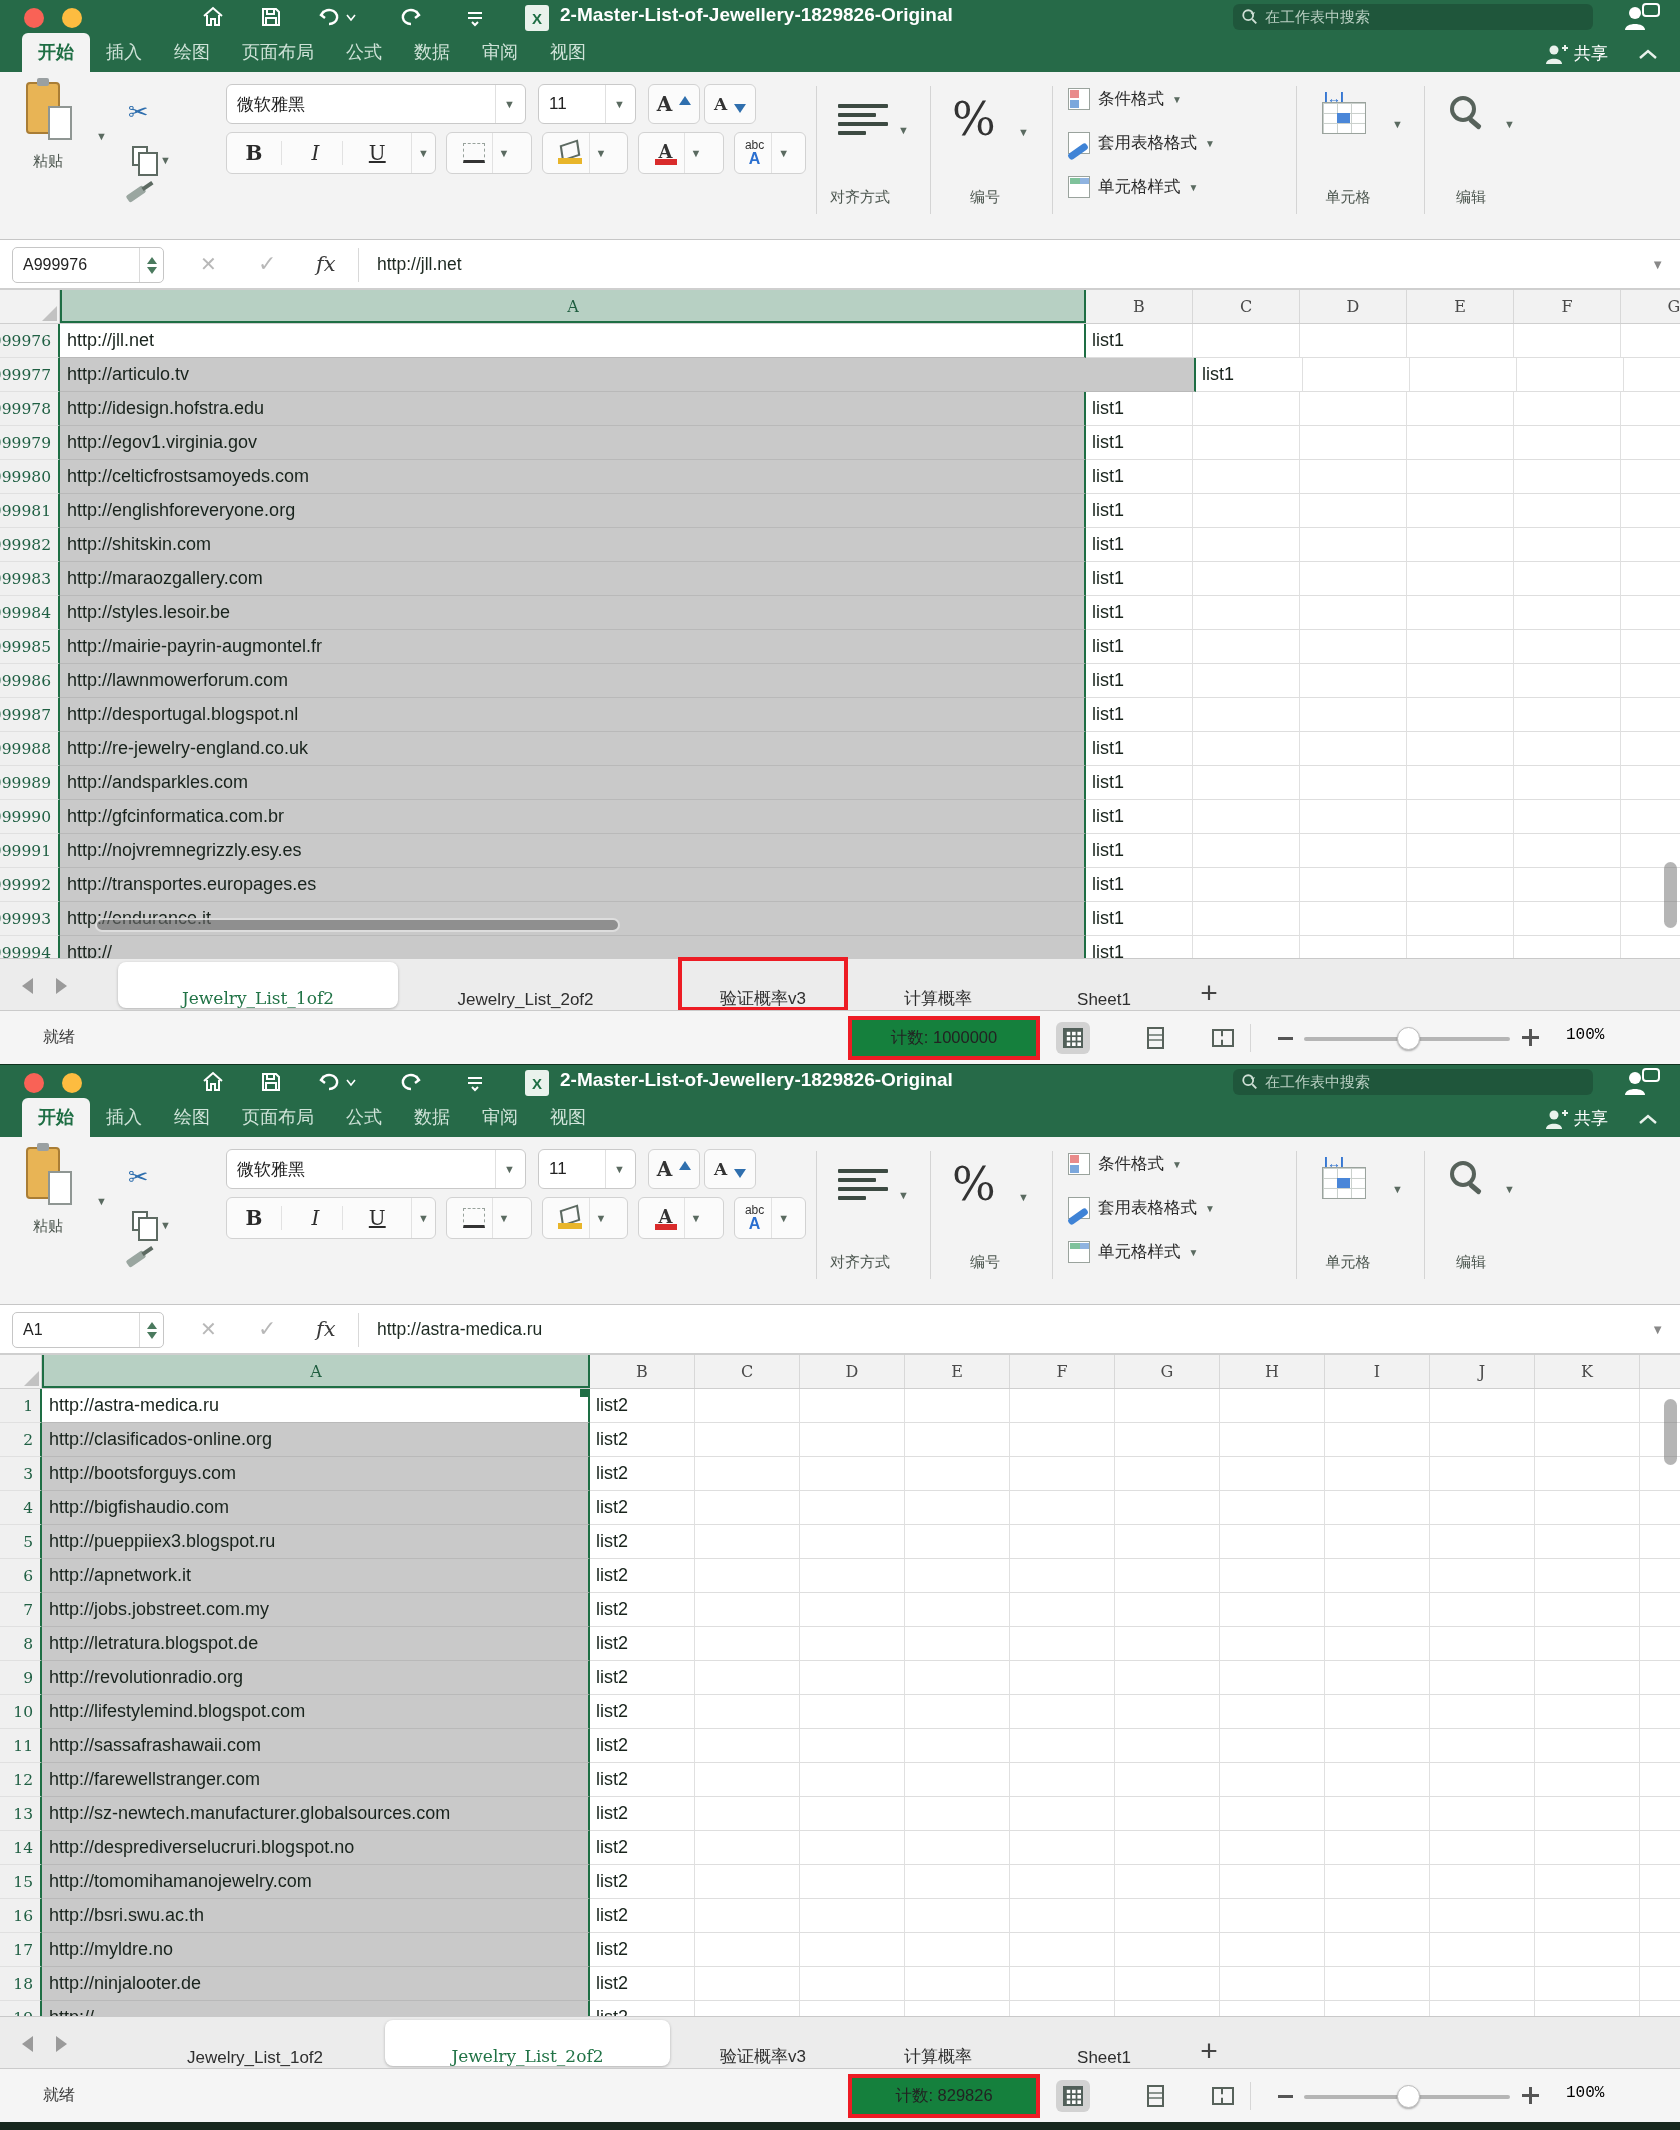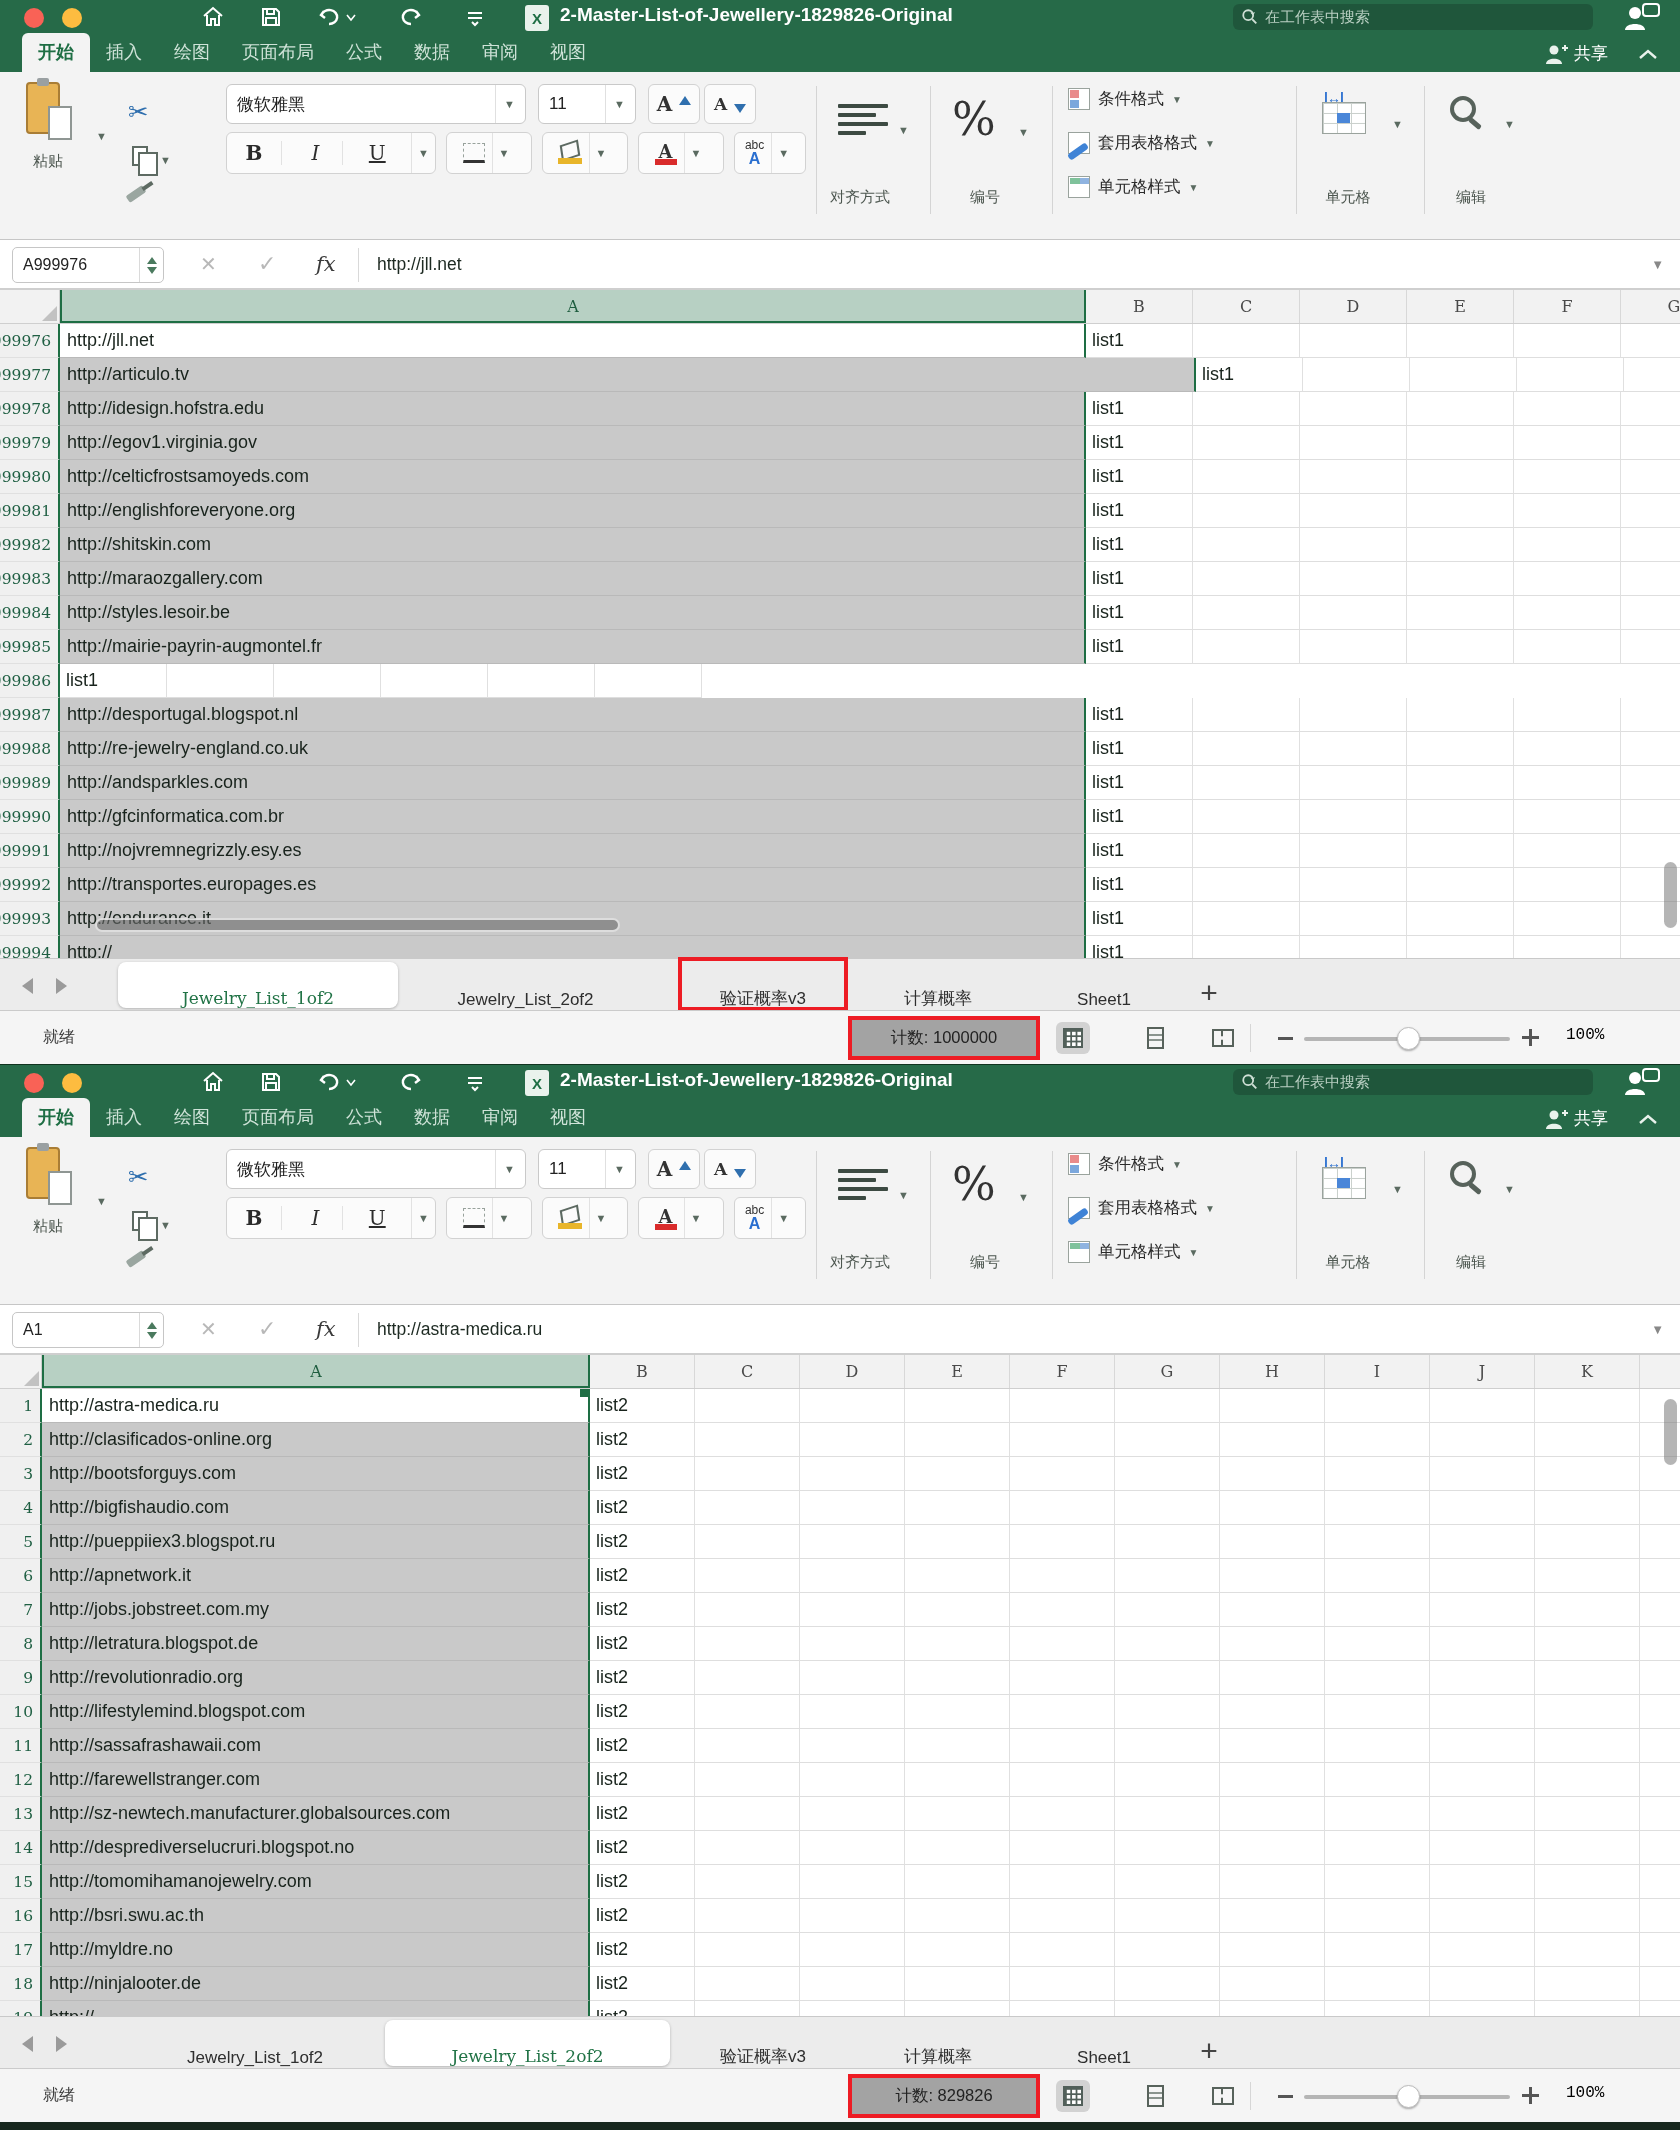--- a/index.html
+++ b/index.html
@@ -122,21 +122,21 @@
   .arrow.right{left:56px;border-left:11px solid #9a9a9a;}
   .stab{position:absolute;top:0;height:100%;display:flex;align-items:flex-end;justify-content:center;font-size:17px;color:#2e2e2e;white-space:nowrap;}
   .stab.card{top:3px;height:46px;background:#fff;border-radius:8px;box-shadow:0 1px 3px rgba(0,0,0,0.25);color:#217346;font-family:"DejaVu Serif",serif;font-size:17px;}
   .stab.plus{font-size:30px;color:#444;font-weight:300;}
   .redbox{border:4px solid #ed1c24;position:absolute;}
   .tabbox{left:678px;top:-2px;width:170px;height:54px;}
 
   
   .status{height:54px;background:#f5f5f5;border-top:1px solid #cbcbcb;position:relative;flex:none;}
   .ready{position:absolute;left:43px;top:16px;font-size:16px;color:#3a3a3a;}
-  .countbox{position:absolute;left:848px;top:5px;width:192px;height:44px;border:4px solid #ed1c24;display:flex;align-items:center;justify-content:center;font-size:16.5px;color:#222;background:#a3a3a3;}
+  .countbox{position:absolute;left:848px;top:5px;width:192px;height:44px;border:4px solid #ed1c24;display:flex;align-items:center;justify-content:center;font-size:16.5px;color:#222;background:#15803d;}
   .svbtn{position:absolute;top:11px;width:34px;height:32px;border-radius:6px;display:flex;align-items:center;justify-content:center;}
   .svbtn.pressed{background:#d2d2d2;}
   .ic-grid{width:20px;height:20px;background:linear-gradient(#52605a 2px,transparent 2px) 0 0/100% 33.3%,linear-gradient(90deg,#52605a 2px,transparent 2px) 0 0/33.3% 100%,#fff;border:2px solid #52605a;}
   .ic-doc{width:17px;height:22px;border:2px solid #57625b;background:linear-gradient(transparent 5px,#8a948e 5px,#8a948e 7px,transparent 7px,transparent 10px,#8a948e 10px,#8a948e 12px,transparent 12px);}
   .ic-brk{width:22px;height:18px;border:2px solid #57625b;position:relative;}
   .ic-brk::after{content:'';position:absolute;left:7px;top:0;width:4px;height:14px;border-left:2px dashed #57625b;}
   .sdiv{position:absolute;left:1250px;top:13px;width:1px;height:28px;background:#d6d6d6;}
   .zminus{position:absolute;left:1278px;top:26px;width:15px;height:3px;background:#555;}
   .ztrack{position:absolute;left:1304px;top:26px;width:206px;height:4px;background:#b5b5b5;border-radius:2px;}
   .zknob{position:absolute;left:93px;top:-10px;width:23px;height:23px;background:#fff;border:1px solid #bdbdbd;border-radius:50%;box-shadow:0 1px 2px rgba(0,0,0,0.3);display:block;}
@@ -442,20 +442,21 @@
           <div class="cell ca" style="width:1026px">http://mairie-payrin-augmontel.fr</div>
           <div class="cell cb" style="width:107px">list1</div>
           <div class="cell" style="width:107px"></div>
           <div class="cell" style="width:107px"></div>
           <div class="cell" style="width:107px"></div>
           <div class="cell" style="width:107px"></div>
           <div class="cell" style="width:107px"></div>
         </div>
         <div class="grow">
           <div class="rnum" style="width:60px">999986</div>
+          <div class="cell ca" style="width:1026px">http://lawnmowerforum.com</div>
           <div class="cell cb" style="width:107px">list1</div>
           <div class="cell" style="width:107px"></div>
           <div class="cell" style="width:107px"></div>
           <div class="cell" style="width:107px"></div>
           <div class="cell" style="width:107px"></div>
           <div class="cell" style="width:107px"></div>
         </div>
         <div class="grow">
           <div class="rnum" style="width:60px">999987</div>
           <div class="cell ca" style="width:1026px">http://desportugal.blogspot.nl</div>

